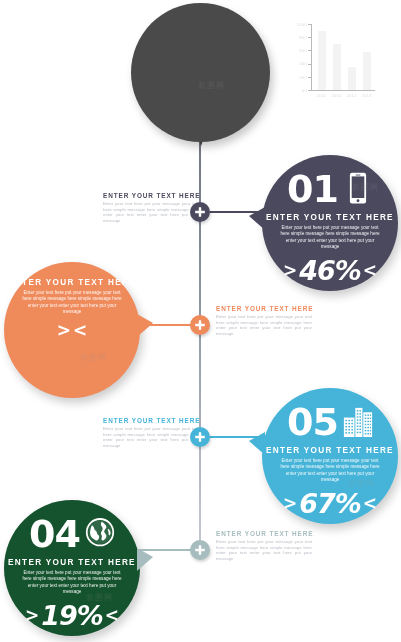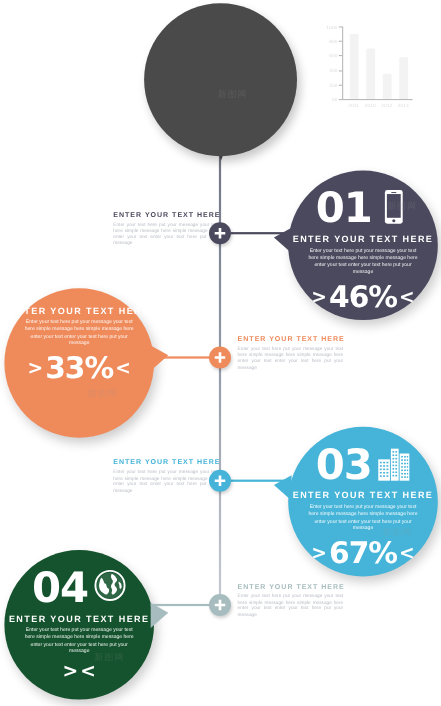--- a/index.html
+++ b/index.html
@@ -115,20 +115,21 @@
     text-align:center;opacity:.93;
   }
   .pctrow{
     display:flex;align-items:center;justify-content:center;gap:2px;
     margin-top:6px;
   }
   .pct{
     font-family:"DejaVu Sans",sans-serif;
     font-size:27px;font-weight:bold;line-height:27px;color:#ffffff;
     letter-spacing:-1px;
+    font-style:italic;
   }
   .chev{
     font-family:"DejaVu Sans",sans-serif;
     font-size:17px;font-weight:bold;color:#ffffff;line-height:17px;
   }
 
   
   .bicon{width:30px;height:36px;display:block;}
 
   
@@ -226,31 +227,30 @@
     </div>
   </div>
 
   <div class="bubble b02">
     <div class="tail"></div>
     <div class="bub-inner">
       <div class="bub-head">ENTER YOUR TEXT HERE</div>
       <div class="bub-body">Enter your text here put your message your text here simple message here simple message here enter your text enter your text here put your message</div>
       <div class="pctrow">
         <span class="chev">&gt;</span>
-        <span class="pct">33%</span>
         <span class="chev">&lt;</span>
       </div>
     </div>
   </div>
 
   <div class="bubble b03">
     <div class="tail"></div>
     <div class="bub-inner">
       <div class="numrow">
-        <span class="bignum">03</span>
+        <span class="bignum">05</span>
         <span>
           <svg class="bicon" viewBox="0 0 34 38">
             <rect x="1" y="14" width="12" height="22" fill="#ffffff"></rect>
             <rect x="14" y="3" width="8" height="33" fill="#ffffff"></rect>
             <rect x="23" y="8" width="10" height="28" fill="#ffffff"></rect>
             <g fill="#45b4d8">
               <rect x="2.6" y="16.5" width="2" height="1.6"></rect>
                 <rect x="6" y="16.5" width="2" height="1.6"></rect>
                 <rect x="9.4" y="16.5" width="2" height="1.6"></rect>
               <rect x="2.6" y="20" width="2" height="1.6"></rect>
@@ -330,20 +330,21 @@
             <path d="M8 9 C11 11 10 14 12 15 C14 16 13 19 15 20 C17 21 16 25 14 26 C12 27 11 25 9 24 C7 23 5 19 6 15 C6.6 12.4 7 10 8 9 Z" fill="#ffffff"></path>
             <path d="M19 5 C21 6 23 8 24 10 C25 12 23 13 22 15 C21 17 23 18 24 20 C25 22 23 25 21 26 C19 27 18 25 19 23 C20 21 18 20 18 18 C18 16 20 15 20 13 C20 11 18 10 18 8 C18 6.6 18.3 5.6 19 5 Z" fill="#ffffff"></path>
             <path d="M26 13 C28 14 29 16 29 18 C29 20 27.6 21 27 20 C26.4 19 27 17 26.4 16 C26 15.2 25.6 14 26 13 Z" fill="#ffffff"></path>
           </svg>
         </span>
       </div>
       <div class="bub-head">ENTER YOUR TEXT HERE</div>
       <div class="bub-body">Enter your text here put your message your text here simple message here simple message here enter your text enter your text here put your message</div>
       <div class="pctrow">
         <span class="chev">&gt;</span>
+        <span class="pct">19%</span>
         <span class="chev">&lt;</span>
       </div>
     </div>
   </div>
 
   <div class="side left" style="left:103px;top:192px;">
     <div class="s-head" style="color:#4b495e;">ENTER YOUR TEXT HERE</div>
     <div class="s-body">Enter your text here put your message your text here simple message here simple message here enter your text enter your text here put your message</div>
   </div>
   <div class="connector" style="left:210px;top:211px;width:54px;background:#4b495e;"></div>

